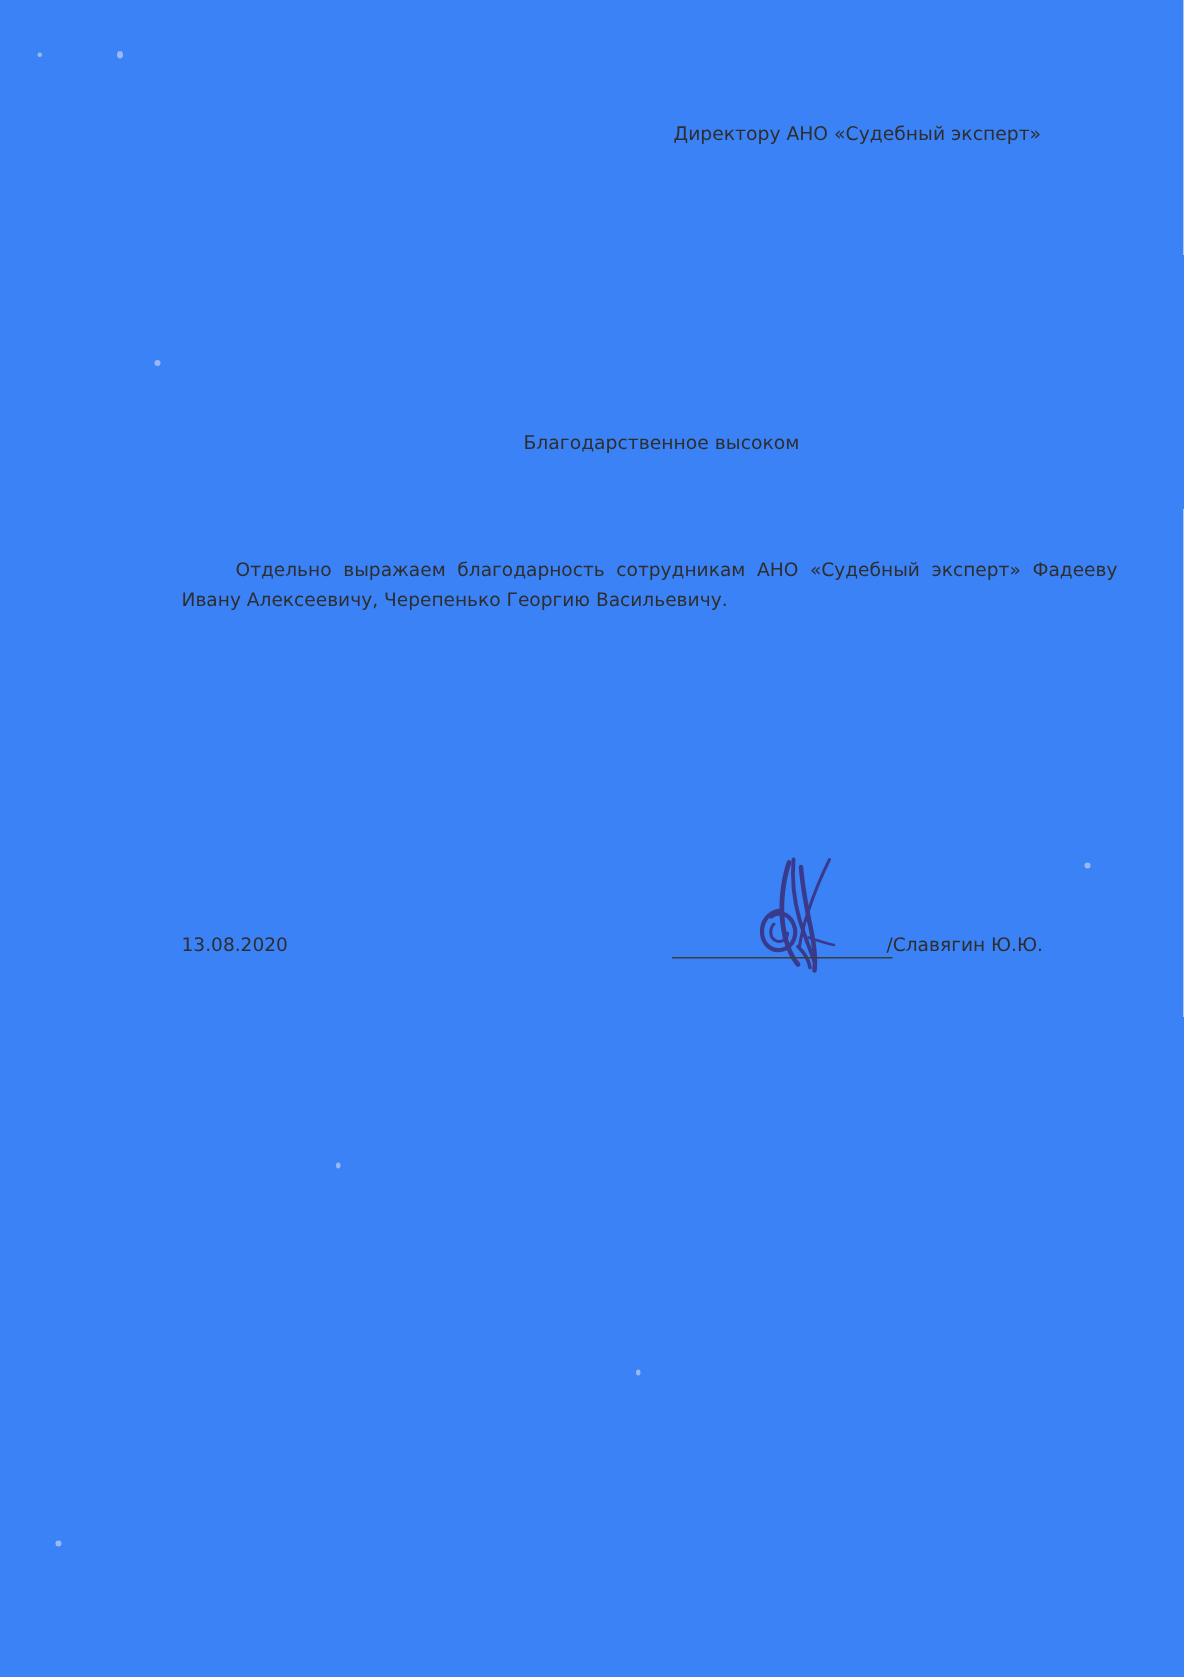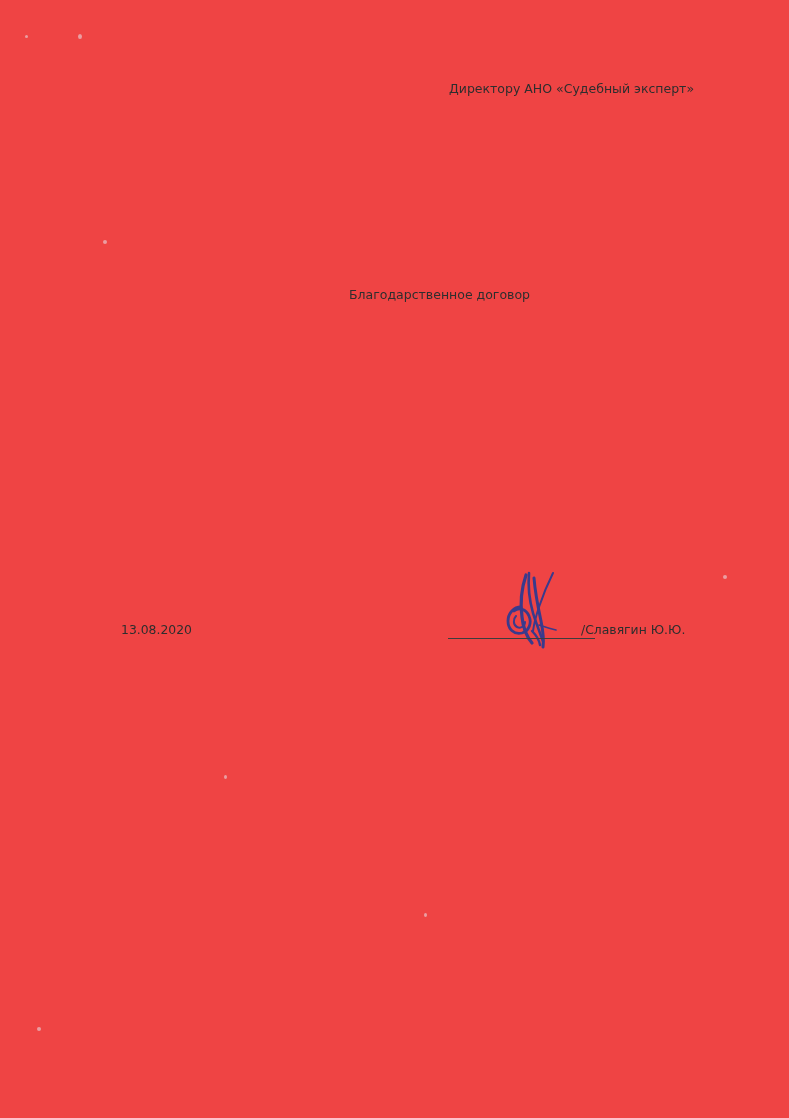--- a/index.html
+++ b/index.html
@@ -4,21 +4,21 @@
 <style>
   html, body {
     margin: 0;
     padding: 0;
     background: #ffffff;
   }
   .page {
     position: relative;
     width: 789px;
     height: 1118px;
-    background: #ef4444;
+    background: #3b82f6;
     overflow: hidden;
     font-family: "DejaVu Sans", "Liberation Sans", sans-serif;
     color: #2e2e2e;
   }
 
   
   .speckle {
     position: absolute;
     background: #e8e8ee;
     border-radius: 50%;
@@ -83,21 +83,21 @@
   .sign-line {
     position: absolute;
     left: 327px;
     top: 16px;
     width: 147px;
     height: 1px;
     background: #3d3d3d;
   }
   .sign-name {
     position: absolute;
-    left: 460px;
+    left: 470px;
     top: 0;
     font-size: 12.4px;
     color: #2e2e2e;
     white-space: nowrap;
     text-align: center;
   }
   .signature-ink {
     position: absolute;
     left: 495px;
     top: 569px;
@@ -116,23 +116,24 @@
   <div class="speckle" style="left:103px;top:240px;width:4px;height:4px;"></div>
   <div class="speckle" style="left:723px;top:575px;width:4px;height:4px;"></div>
   <div class="speckle" style="left:37px;top:1027px;width:4px;height:4px;"></div>
   <div class="speckle" style="left:224px;top:775px;width:3px;height:4px;"></div>
   <div class="speckle" style="left:424px;top:913px;width:3px;height:4px;"></div>
 
   <div class="addressee">
     <div>Директору АНО «Судебный эксперт»</div>
   </div>
 
-  <div class="doc-title">Благодарственное договор</div>
+  <div class="doc-title">Благодарственное высоком</div>
 
   <div class="body-block">
+    <p class="para">Отдельно выражаем благодарность сотрудникам АНО «Судебный эксперт» Фадееву Ивану Алексеевичу, Черепенько Георгию Васильевичу.</p>
   </div>
 
   <svg class="signature-ink" viewBox="0 0 90 82" xmlns="http://www.w3.org/2000/svg">
     <g fill="none" stroke="#3a3a8c" stroke-linecap="round" stroke-linejoin="round">
       <path d="M31 6 C27 18, 25 34, 27 48 C28 58, 32 68, 37 74" stroke-width="3.2"></path>
       <path d="M34 4 C33 16, 34 30, 38 44 C41 54, 45 64, 48 72" stroke-width="2.6"></path>
       <path d="M39 9 C40 22, 43 38, 46 52 C48 62, 49 70, 48 78" stroke-width="3"></path>
       <path d="M58 4 C53 14, 48 26, 44 38 C41 47, 39 55, 38 62" stroke-width="2"></path>
       <path d="M26 38 C19 38, 13 44, 13 52 C13 60, 19 66, 27 64 C34 62, 37 54, 34 47 C31 40, 24 38, 19 42" stroke-width="2.8"></path>
       <path d="M21 47 C18 50, 18 56, 22 58 C26 60, 30 57, 30 53" stroke-width="2"></path>

